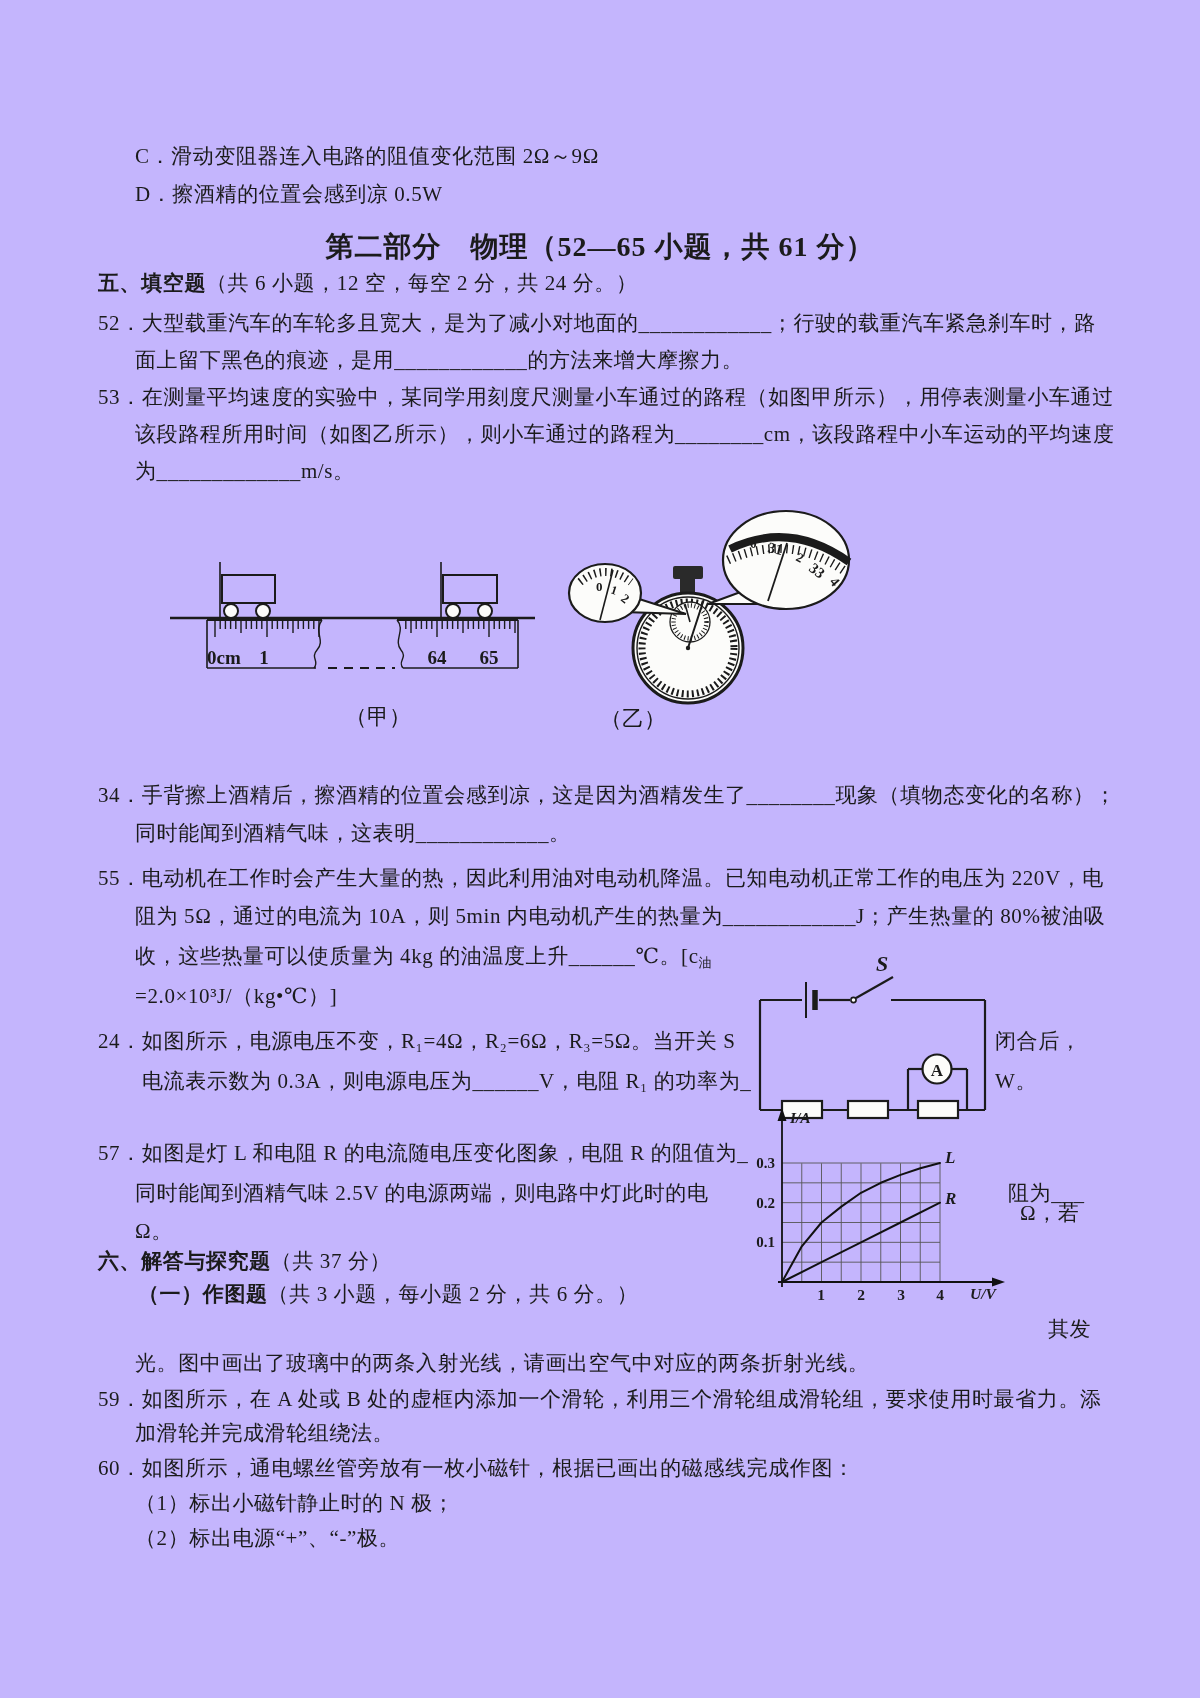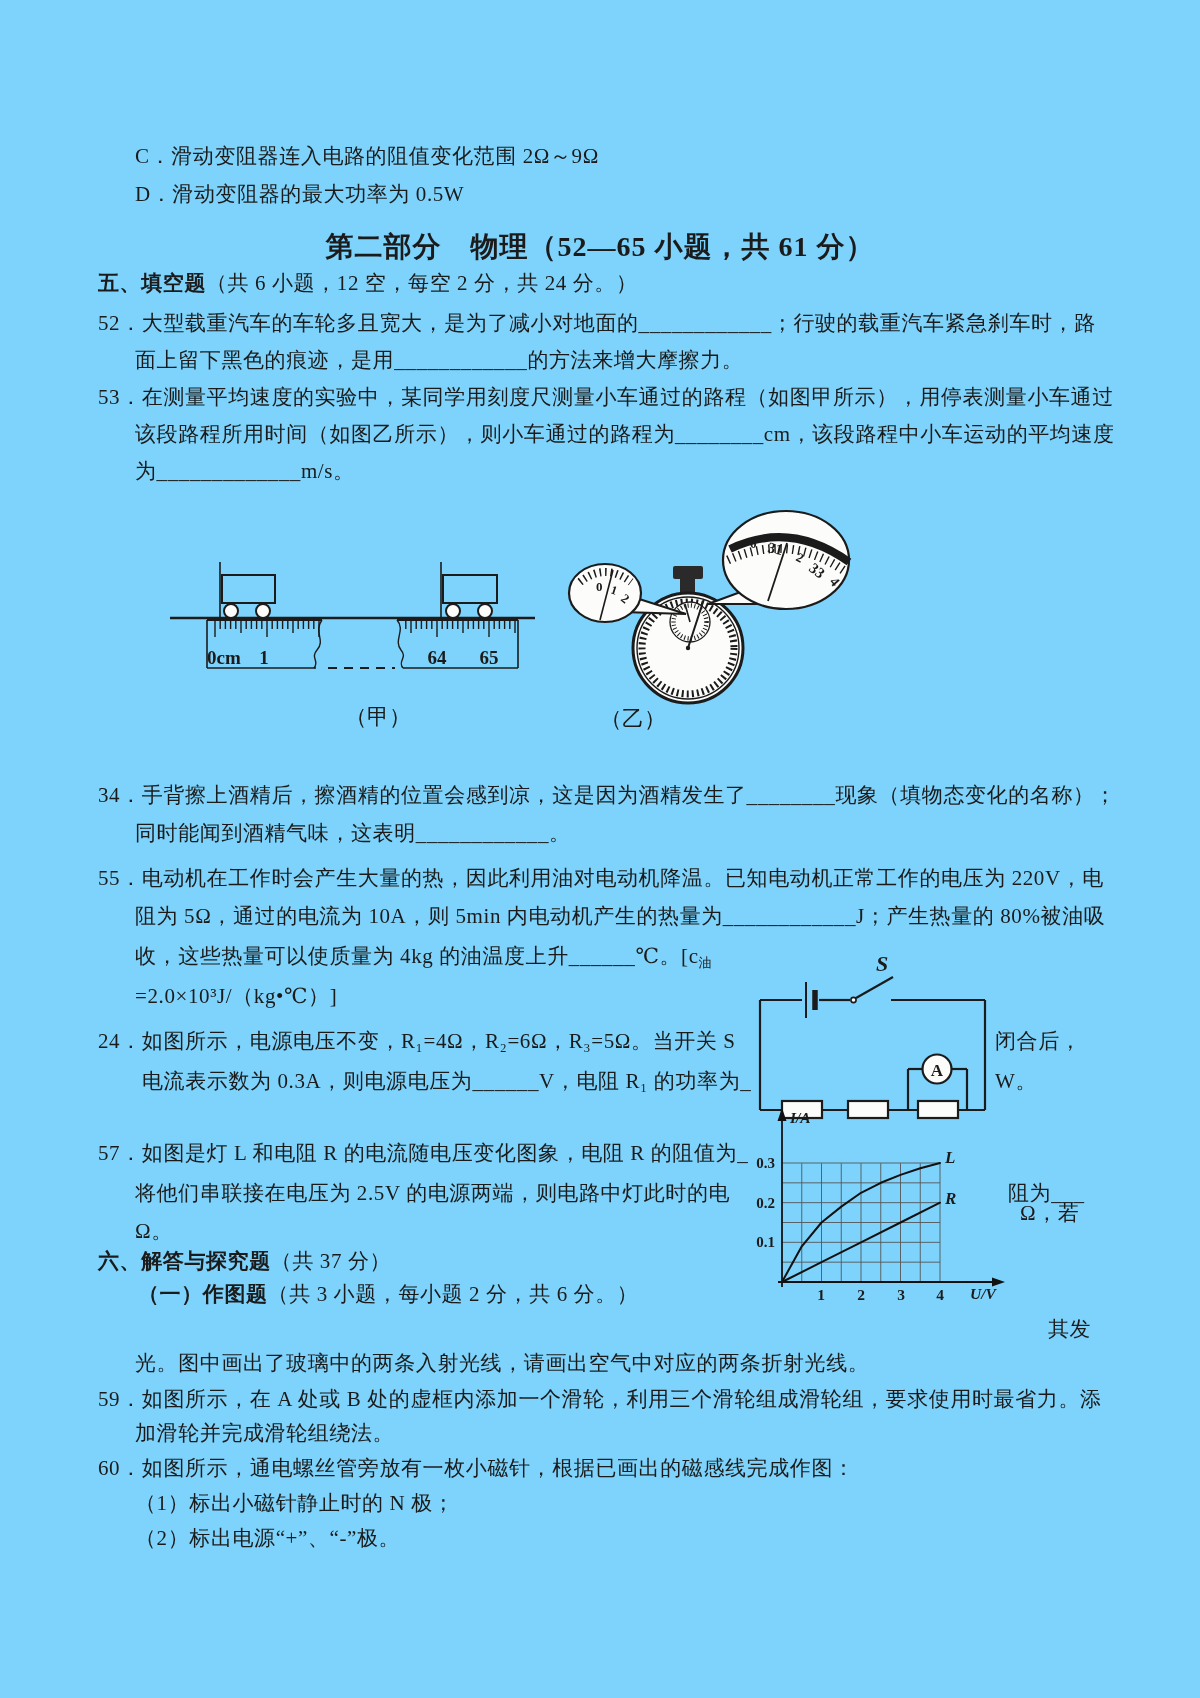--- a/index.html
+++ b/index.html
@@ -1,18 +1,18 @@
 <!DOCTYPE html>
 <html><head>
 <meta charset="utf-8">
 <style>
   html,body{margin:0;padding:0;background:#e8e8e8;}
   .page{
     position:relative;width:1200px;height:1698px;margin:0 auto;
-    background:#7dd3fc;color:#1b1b1b;
+    background:#c4b5fd;color:#1b1b1b;
     font-family:"Liberation Serif","DejaVu Serif",serif;
     overflow:hidden;
   }
   .line{
     position:absolute;font-size:21px;line-height:27px;
     letter-spacing:0.6px;white-space:pre;
   }
   .bold{font-weight:bold;}
   .title-line{
     position:absolute;left:0;width:100%;text-align:center;
@@ -21,21 +21,21 @@
   .subsmall{font-size:13px;vertical-align:-4px;letter-spacing:0;}
   svg{position:absolute;overflow:visible;}
   svg text{font-family:"Liberation Serif","DejaVu Serif",serif;fill:#1b1b1b;}
 </style>
 </head>
 <body>
 
 <div class="page">
 
   <div class="line" style="left:135px;top:143px">C．滑动变阻器连入电路的阻值变化范围 2Ω～9Ω</div>
-  <div class="line" style="left:135px;top:181px">D．滑动变阻器的最大功率为 0.5W</div>
+  <div class="line" style="left:135px;top:181px">D．擦酒精的位置会感到凉 0.5W</div>
 
   <div class="title-line" style="top:228px">第二部分　物理（52—65 小题，共 61 分）</div>
 
   <div class="line" style="left:98px;top:270px"><span class="bold">五、填空题</span><span>（共 6 小题，12 空，每空 2 分，共 24 分。）</span></div>
 
   <div class="line" style="left:98px;top:310px">52．大型载重汽车的车轮多且宽大，是为了减小对地面的____________；行驶的载重汽车紧急刹车时，路</div>
   <div class="line" style="left:135px;top:347px">面上留下黑色的痕迹，是用____________的方法来增大摩擦力。</div>
 
   <div class="line" style="left:98px;top:384px">53．在测量平均速度的实验中，某同学用刻度尺测量小车通过的路程（如图甲所示），用停表测量小车通过</div>
   <div class="line" style="left:135px;top:421px">该段路程所用时间（如图乙所示），则小车通过的路程为________cm，该段路程中小车运动的平均速度</div>
@@ -200,21 +200,21 @@
       <line x1="168" y1="119" x2="183" y2="119"></line>
       <line x1="211" y1="119" x2="227" y2="119"></line>
       <circle cx="197" cy="119" r="14.5" fill="#fcfcfa"></circle>
     </g>
     <text x="136" y="21" font-size="22" font-weight="bold" font-style="italic">S</text>
     <text x="197" y="126" font-size="17" font-weight="bold" text-anchor="middle">A</text>
   </svg>
 
   <div class="line" style="left:98px;top:1140px">57．如图是灯 L 和电阻 R 的电流随电压变化图象，电阻 R 的阻值为_</div>
   <div class="line" style="left:1020px;top:1200px">Ω，若</div>
-  <div class="line" style="left:135px;top:1180px">将他们串联接在电压为 2.5V 的电源两端，则电路中灯此时的电</div>
+  <div class="line" style="left:135px;top:1180px">同时能闻到酒精气味 2.5V 的电源两端，则电路中灯此时的电</div>
   <div class="line" style="left:1008px;top:1180px">阻为___</div>
   <div class="line" style="left:135px;top:1218px">Ω。</div>
 
   <svg style="left:730px;top:1105px" width="290" height="210" viewBox="0 0 290 210">
     <g id="graph-grid" stroke="#555" stroke-width="0.9">
         <line x1="71.75" y1="177" x2="71.75" y2="58.3"></line>
         <line x1="91.5" y1="177" x2="91.5" y2="58.3"></line>
         <line x1="111.25" y1="177" x2="111.25" y2="58.3"></line>
         <line x1="131" y1="177" x2="131" y2="58.3"></line>
         <line x1="150.75" y1="177" x2="150.75" y2="58.3"></line>

